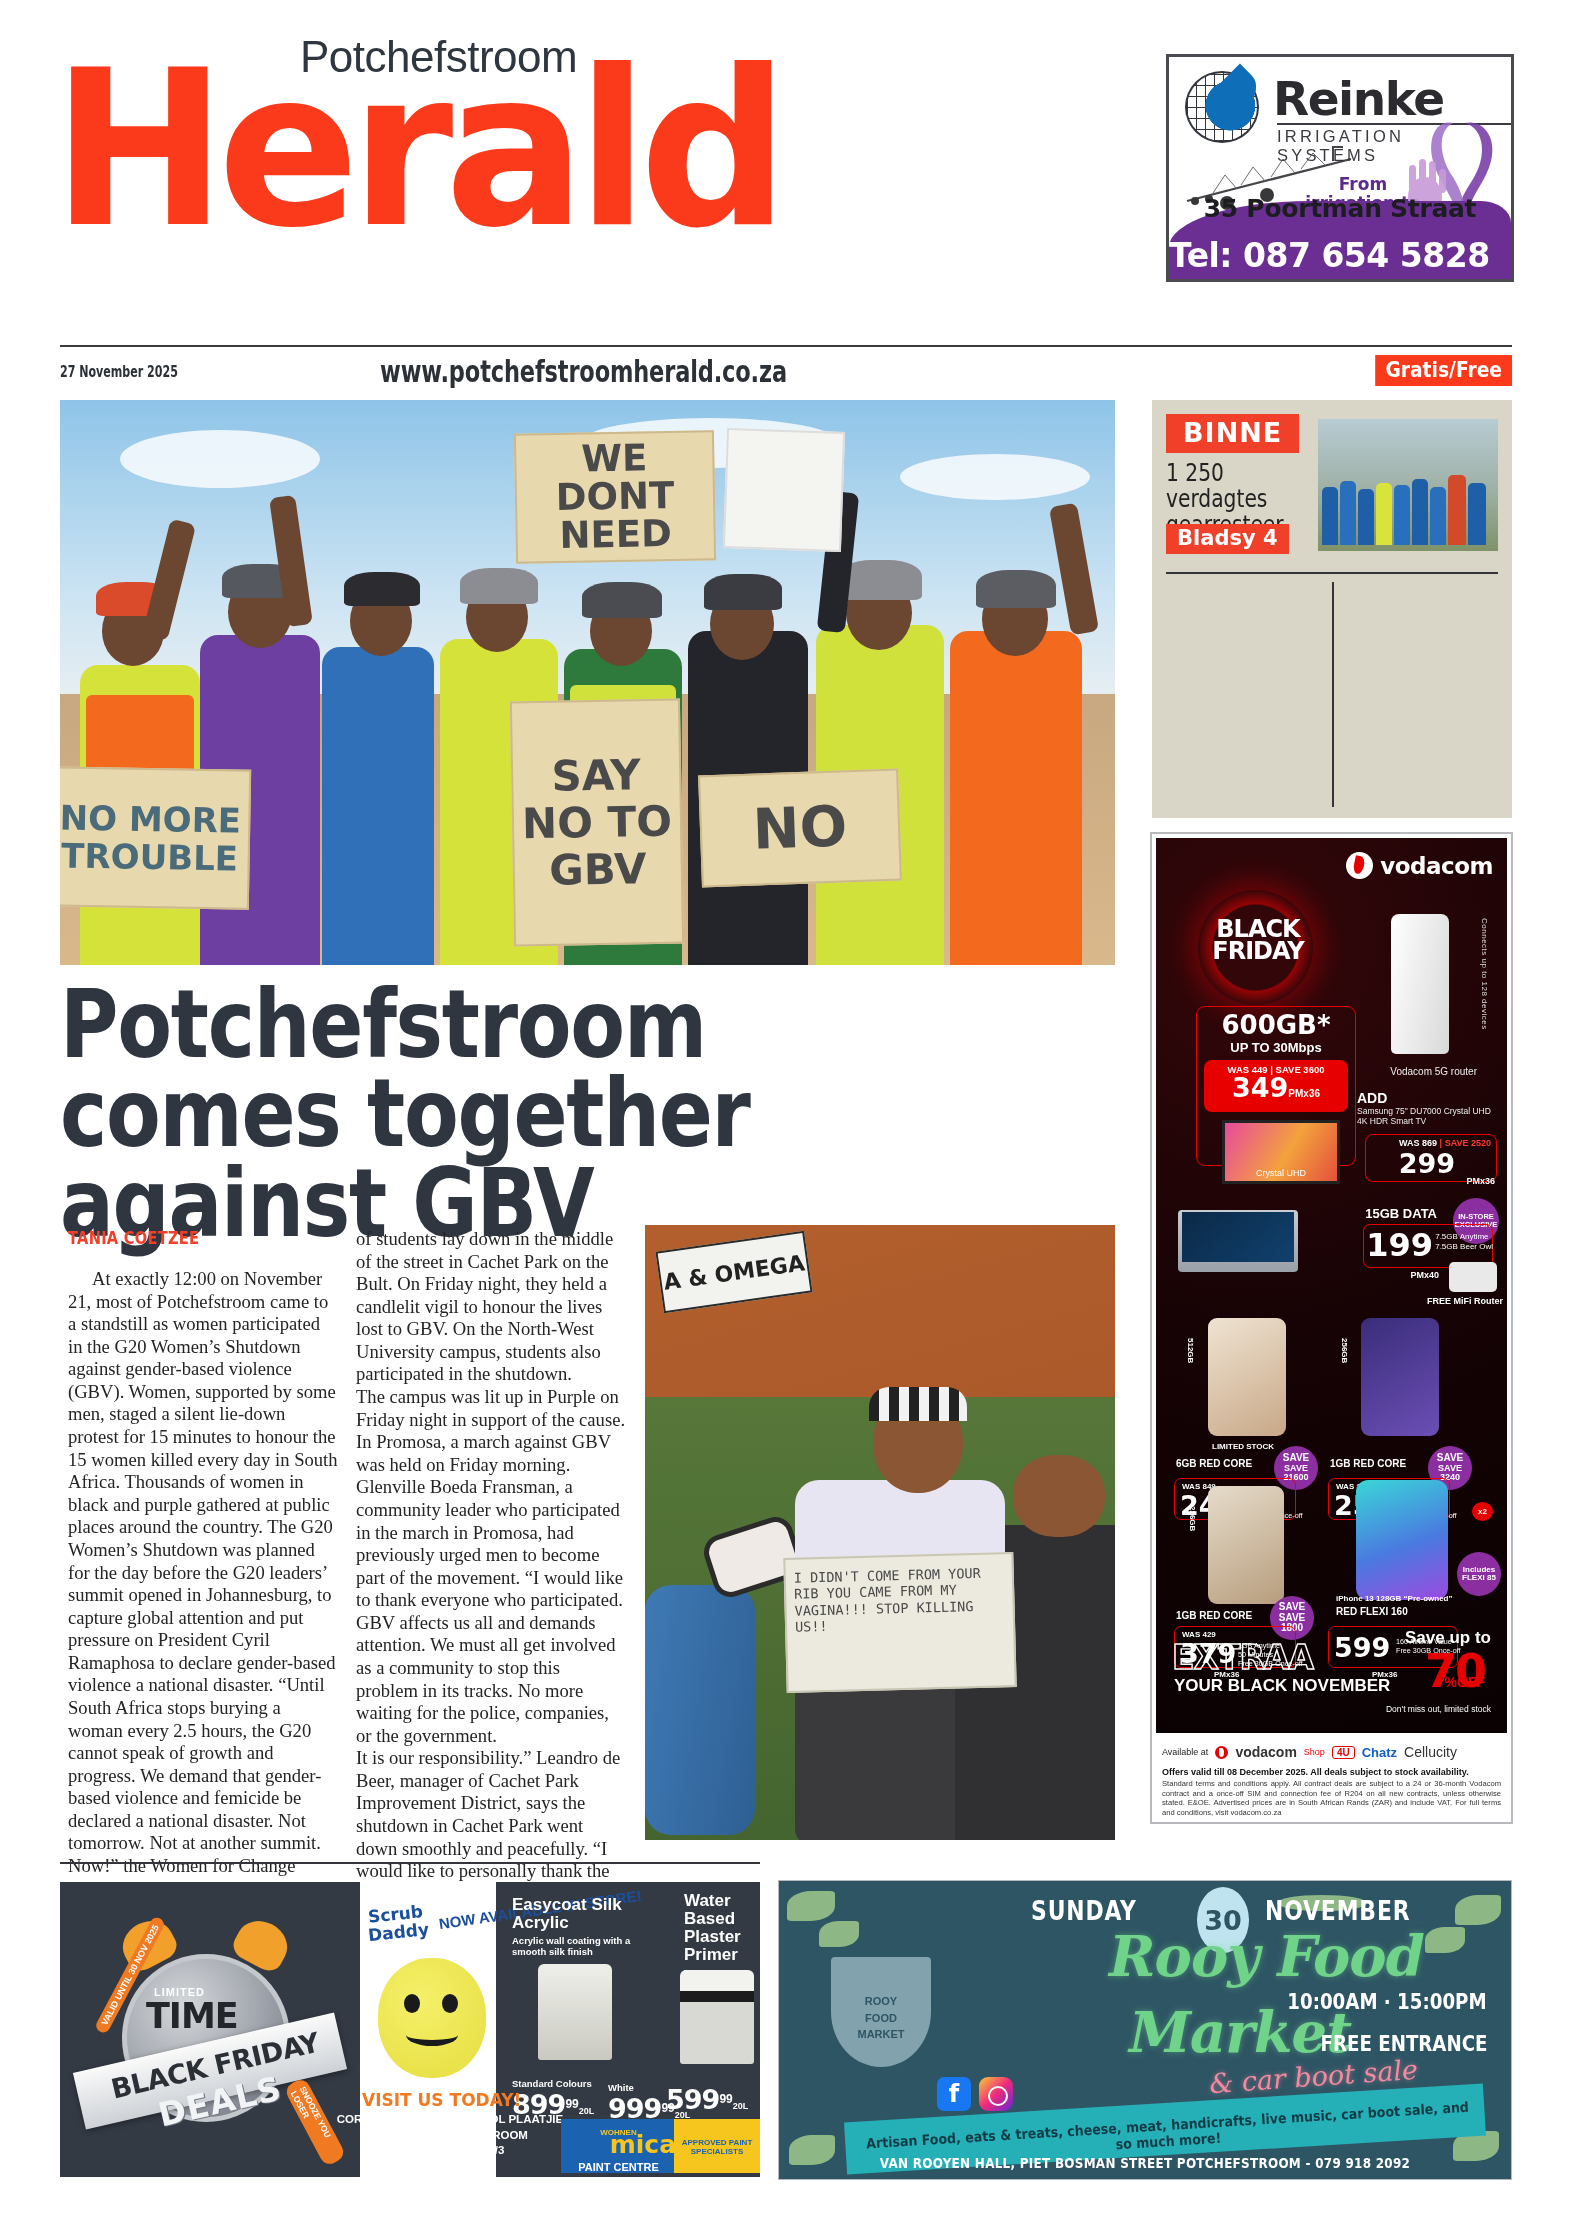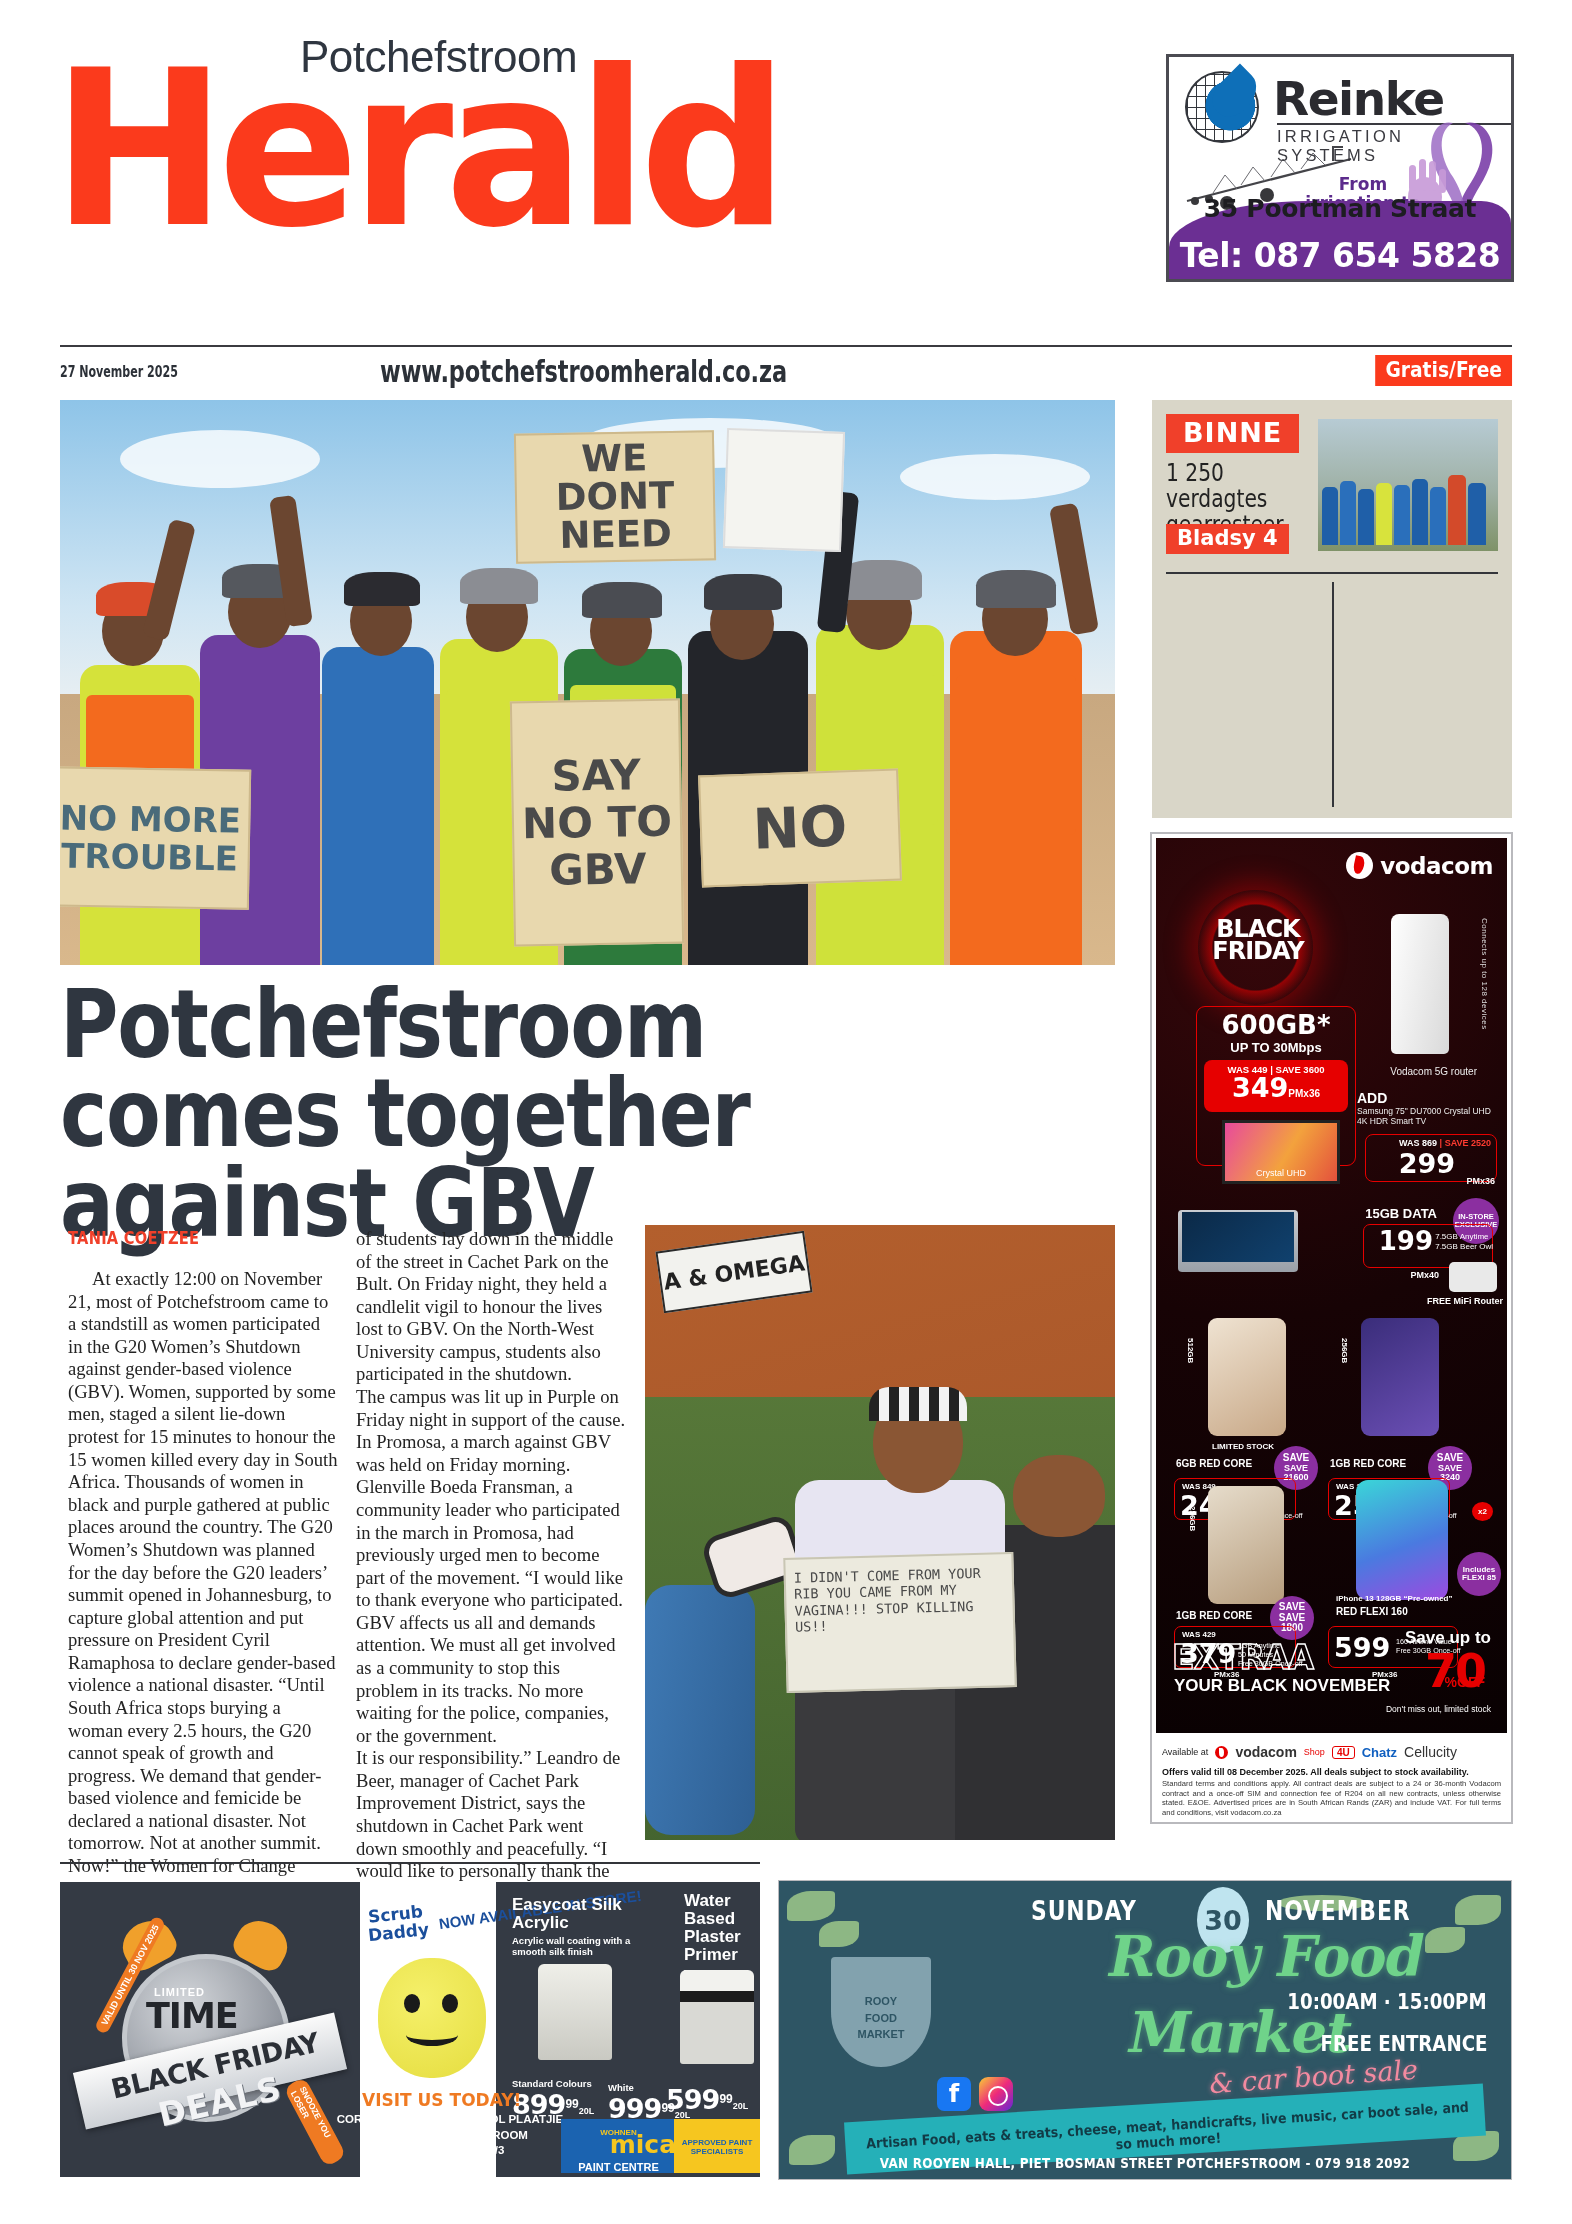--- a/index.html
+++ b/index.html
@@ -80,21 +80,21 @@
     background: #6b2f93;
     border-radius: 140px 30px 0 0 / 46px 22px 0 0;
   }
   .rk-street {
     position: absolute; left: 0; bottom: 56px; width: 100%;
     text-align: center; font-size: 25px; font-weight: 700; color: #1d1d21;
     font-family: "DejaVu Sans", sans-serif; letter-spacing: -0.3px;
   }
   .rk-tel {
     position: absolute; left: 0; bottom: 4px; width: 100%;
-    text-align: center; font-size: 33px; font-weight: 700; color: #fff;
+    text-align: left; font-size: 33px; font-weight: 700; color: #fff;
     font-family: "DejaVu Sans", sans-serif; letter-spacing: -0.5px;
   }
 
   
   .datebar {
     position: absolute; left: 60px; top: 345px; width: 1452px; height: 48px;
     border-top: 2px solid #3b3b40;
   }
   .db-date {
     position: absolute; left: 0; top: 16px;
@@ -342,21 +342,21 @@
   .vd-laptop-scr { position:absolute; left:26px; top:374px; width:112px; height:50px;
      background:linear-gradient(140deg,#0b2947,#10416e); }
   .vd-15gb { position:absolute; right:70px; top:368px; font-size:13px; font-weight:700; }
   .vd-instore {
     position:absolute; right:8px; top:360px; width:46px; height:46px; border-radius:50%;
     background:#8b2fa0; font-size:7.5px; font-weight:700; text-align:center;
     display:flex; align-items:center; justify-content:center; line-height:1.1;
   }
   .vd-box3 { position:absolute; right:14px; top:386px; width:130px; height:44px;
      border:1.5px solid #e60000; border-radius:7px; }
-  .vd-199 { position:absolute; right:74px; top:388px; font-size:26px; font-weight:700;
+  .vd-199 { position:absolute; right:74px; top:388px; font-size:32px; font-weight:700;
      font-family:"DejaVu Sans",sans-serif; }
   .vd-199t { position:absolute; right:14px; top:394px; font-size:8px; line-height:1.2; }
   .vd-pm3 { position:absolute; right:68px; top:432px; font-size:9px; font-weight:700; }
   .vd-mifi { position:absolute; right:10px; top:424px; width:48px; height:30px;
      background:#e9e9e9; border-radius:5px; }
   .vd-mifi-l { position:absolute; right:4px; top:458px; font-size:9px; font-weight:700; }
 
   .vd-ph { position:absolute; width:78px; height:118px; border-radius:9px; }
   .vd-honor { left:52px; top:480px; background:linear-gradient(150deg,#efe3d2,#c8a887); }
   .vd-oppo { left:205px; top:480px; background:linear-gradient(150deg,#3a2d7a,#6b4fb5); }

